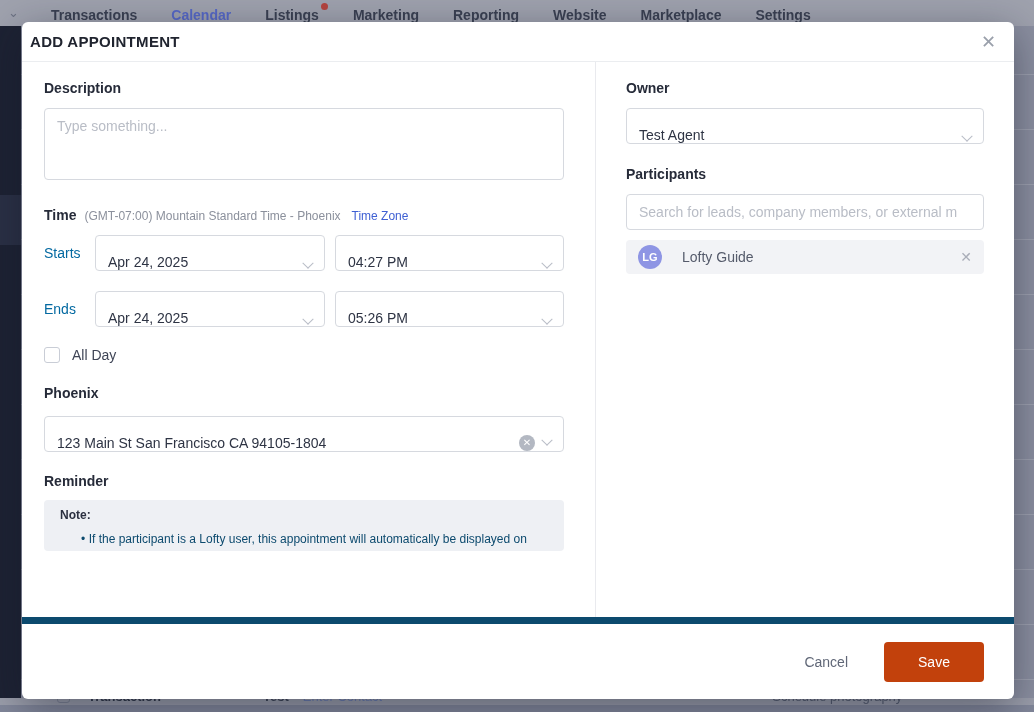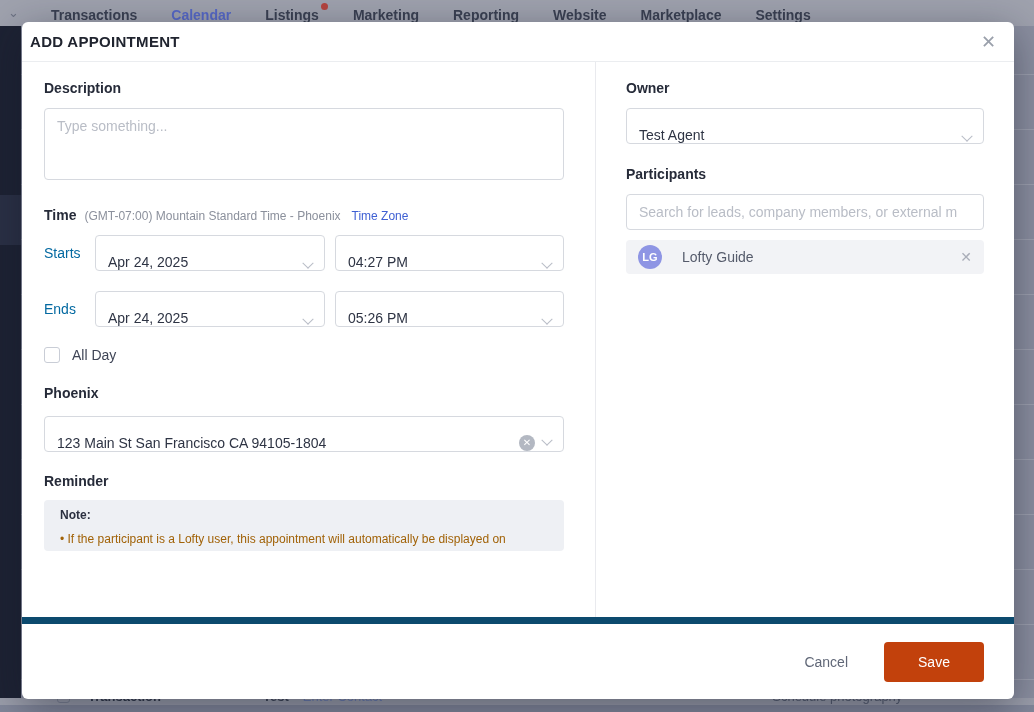--- a/index.html
+++ b/index.html
@@ -68,21 +68,21 @@
   .loc-icons { display:flex; align-items:center; }
   .clear-circle { width:16px; height:16px; border-radius:50%; background:#b3b8c2; color:#fff; font-size:10px;
     display:flex; align-items:center; justify-content:center; margin-right:8px; cursor:pointer; line-height:1; }
 
   .rem-row { display:flex; width:520px; margin-bottom:19px; }
   .sel-rem1 { width:251px; margin-right:18px; }
   .sel-rem2 { flex:1; }
 
   .note-box { width:520px; height:51px; overflow:hidden; background:#eef0f4; border-radius:4px; padding:8px 16px 0 16px; }
   .note-title { font-size:12px; font-weight:700; color:#2b3040; margin-bottom:10px; }
-  .note-line { font-size:12px; color:#a16207; }
+  .note-line { font-size:12px; color:#0c4a6e;text-align:center; }
 
   .owner-select { width:100%; margin-bottom:22px; }
   .part-input { width:100%; height:36px; border:1px solid #d6d9df; border-radius:4px; padding:0 12px;
     font-family:inherit; font-size:14px; color:#8b5cf6; outline:none; margin-bottom:10px; }
   .part-input::placeholder { color:#b9bdc6; }
   .chip-row { width:100%; height:34px; background:#f2f3f6; border-radius:4px; display:flex; align-items:center; padding:0 12px; }
   .avatar { width:24px; height:24px; border-radius:50%; background:#8e95e4; color:#fff; font-size:11px; font-weight:700;
     display:flex; align-items:center; justify-content:center; flex:0 0 24px; }
   .chip-name { font-size:14px; color:#555b6b; margin-left:20px; flex:1; }
   .chip-remove { color:#a9adb8; font-size:14px; cursor:pointer; background:none; border:none; font-family:inherit; }

